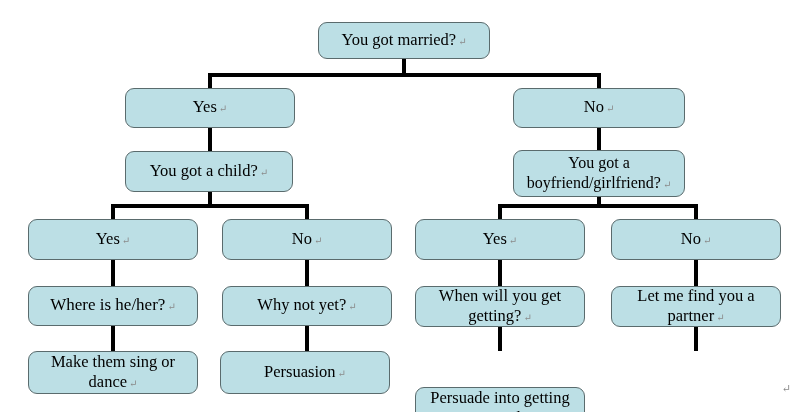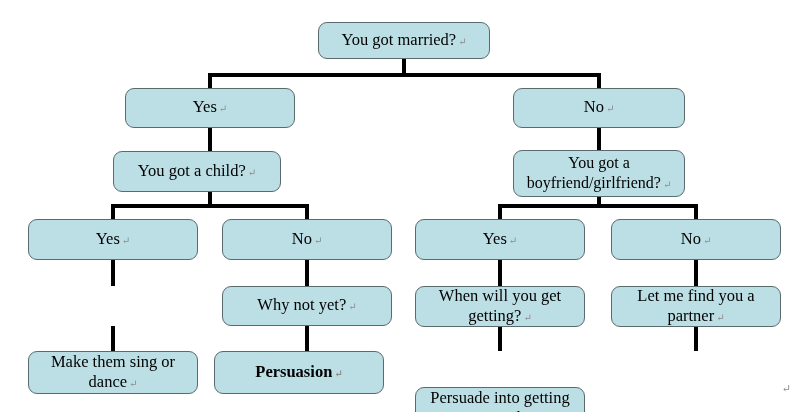--- a/index.html
+++ b/index.html
@@ -19,32 +19,32 @@
   }
   .rm{font-size:10px;color:#8a8a8a;margin-left:2px;vertical-align:baseline;}
   .conn{position:absolute;background:var(--line,#000000);}
   .pmark{position:absolute;left:782px;top:382px;font-size:11px;color:#8a8a8a;
          font-family:"Liberation Serif","DejaVu Serif",serif;}
 
   
   .n-root        {left:318px;top:22px; width:172px;height:37px;}
   .n-married-yes {left:125px;top:88px; width:170px;height:40px;}
   .n-married-no  {left:513px;top:88px; width:172px;height:40px;}
-  .n-child-q     {left:113px;top:151px;width:168px;height:41px;}
+  .n-child-q     {left:125px;top:151px;width:168px;height:41px;}
   .n-partner-q   {left:513px;top:150px;width:172px;height:47px;font-size:16px;}
   .n-child-yes   {left:28px; top:219px;width:170px;height:41px;}
   .n-child-no    {left:222px;top:219px;width:170px;height:41px;}
   .n-partner-yes {left:415px;top:219px;width:170px;height:41px;}
   .n-partner-no  {left:611px;top:219px;width:170px;height:41px;}
   .n-where       {left:28px; top:286px;width:170px;height:40px;font-size:17px;}
   .n-why-not     {left:222px;top:286px;width:170px;height:40px;}
   .n-when-marry  {left:415px;top:286px;width:170px;height:41px;}
   .n-find-partner{left:611px;top:286px;width:170px;height:41px;}
   .n-sing-dance  {left:28px; top:351px;width:170px;height:43px;}
-  .n-persuasion  {left:214px;top:351px;width:170px;height:43px;font-weight:bold;}
+  .n-persuasion  {left:220px;top:351px;width:170px;height:43px;}
   .n-persuade-m  {left:415px;top:351px;width:170px;height:43px;margin-top:36px;}
   .n-matchmaking {left:611px;top:351px;width:170px;height:43px;}
 
   
   .c-root-stem   {left:402px;top:59px; width:4px;  height:16px;}
   .c-root-h      {left:208px;top:73px; width:393px;height:4px;}
   .c-root-l      {left:208px;top:73px; width:4px;  height:15px;}
   .c-root-r      {left:597px;top:73px; width:4px;  height:15px;}
   .c-yes-down    {left:208px;top:128px;width:4px;  height:23px;}
   .c-no-down     {left:597px;top:128px;width:4px;  height:22px;}
@@ -113,20 +113,23 @@
   </div>
   <div class="node n-child-no">
     <span><span>No</span><span class="rm">↵</span></span>
   </div>
   <div class="node n-partner-yes">
     <span><span>Yes</span><span class="rm">↵</span></span>
   </div>
   <div class="node n-partner-no">
     <span><span>No</span><span class="rm">↵</span></span>
   </div>
+  <div class="node n-where">
+    <span><span>Where is he/her?</span><span class="rm">↵</span></span>
+  </div>
   <div class="node n-why-not">
     <span><span>Why not yet?</span><span class="rm">↵</span></span>
   </div>
   <div class="node n-when-marry">
     <span><span>When will you get getting?</span><span class="rm">↵</span></span>
   </div>
   <div class="node n-find-partner">
     <span><span>Let me find you a partner</span><span class="rm">↵</span></span>
   </div>
   <div class="node n-sing-dance">

